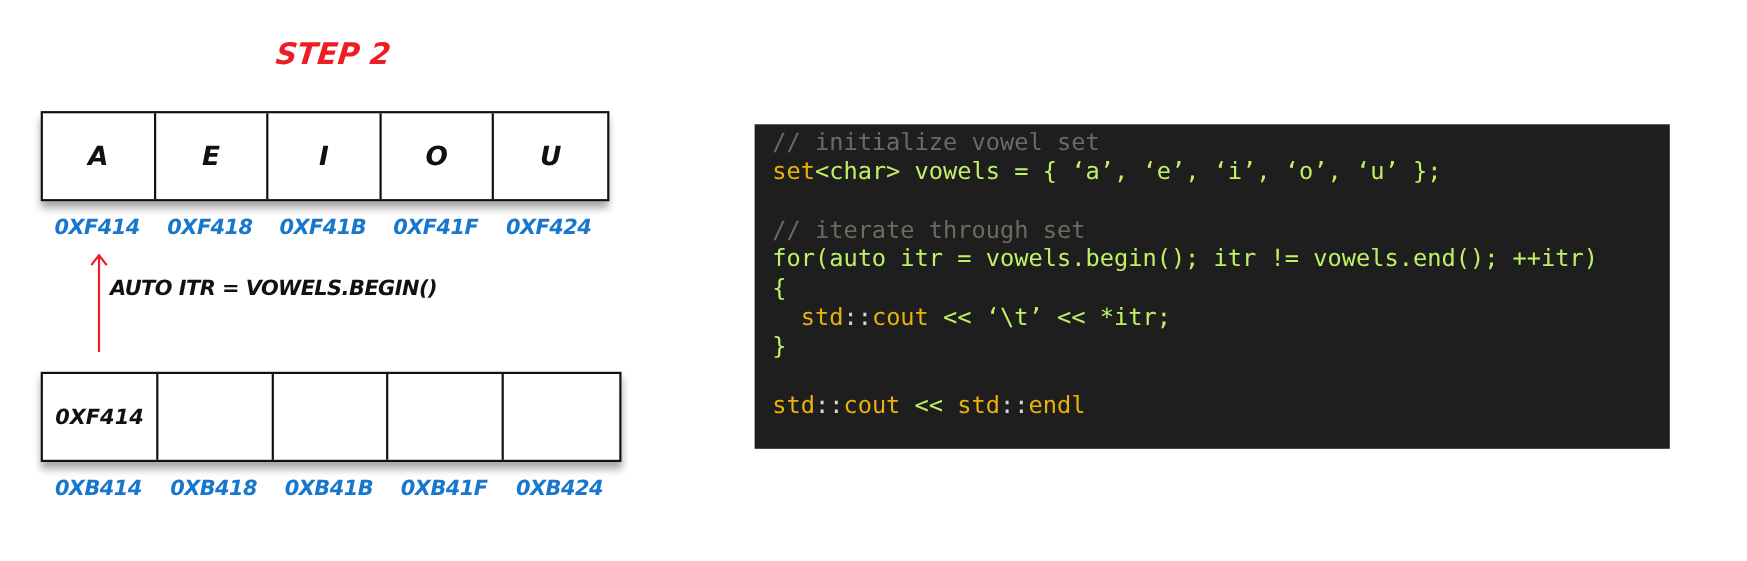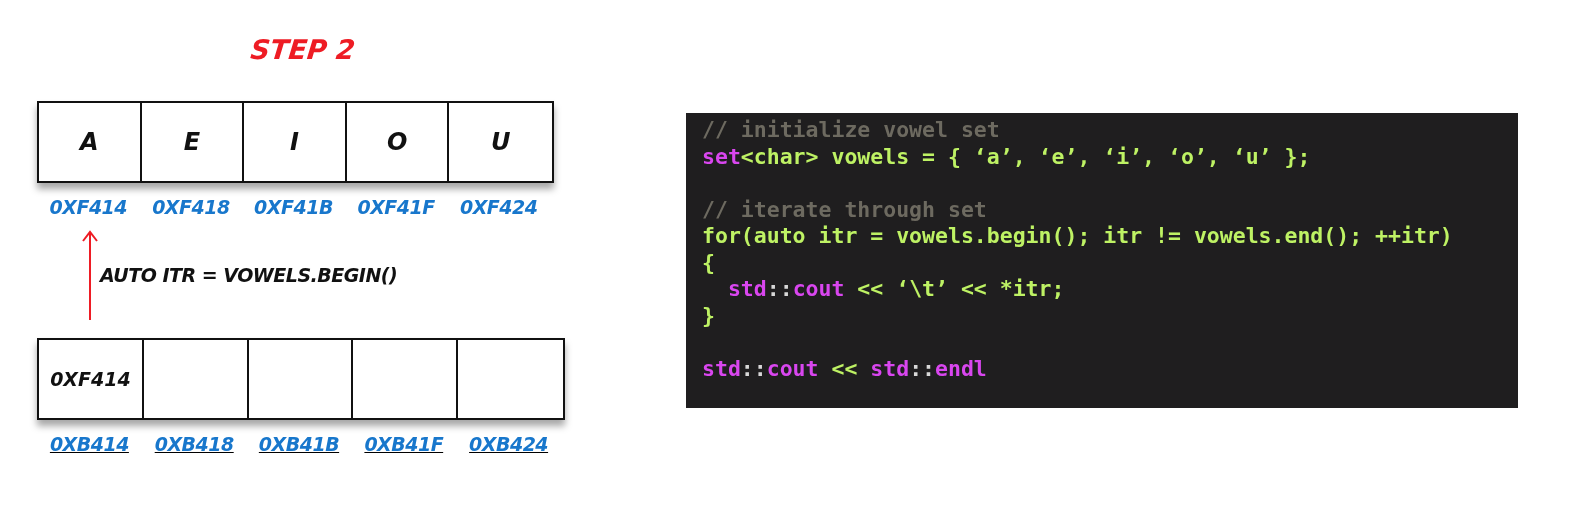--- a/index.html
+++ b/index.html
@@ -17,33 +17,33 @@
   .row .cell:last-child { border-right: none; }
   .row-top { left: 37px; top: 101px; height: 78px; }
   .row-top .cell { width: 102.6px; font-size: 24px; }
   .row-bottom { left: 37px; top: 338px; height: 78px; }
   .row-bottom .cell { width: 104.8px; font-size: 19px; }
   .addr-row { position: absolute; display: flex; }
   .addr { color: #1877cc; font-weight: bold; font-style: italic; font-size: 19px;
           text-align: center; font-family: "DejaVu Sans", sans-serif; letter-spacing: -0.5px; }
   .addr-top { left: 37px; top: 196px; }
   .addr-top .addr { width: 102.6px; }
-  .addr-bottom { left: 37px; top: 433px; text-decoration: underline; }
+  .addr-bottom { left: 37px; top: 433px; }
   .addr-bottom .addr { width: 104.8px; }
   .arrow { position: absolute; left: 82px; top: 228px; width: 18px; height: 94px; }
-  .arrow-label { position: absolute; left: 100px; top: 264px; font-family: "DejaVu Sans", sans-serif;
+  .arrow-label { position: absolute; left: 100px; top: 251px; font-family: "DejaVu Sans", sans-serif;
                  font-weight: bold; font-style: italic; font-size: 19px; color: #111;
                  letter-spacing: -0.5px; }
   .code { position: absolute; left: 686px; top: 113px; width: 832px; height: 295px;
           background: #1f1e1f; box-sizing: border-box; padding: 4px 0 0 16px;
           font-family: "DejaVu Sans Mono", monospace; font-size: 21.5px; line-height: 26.5px;
           color: #f3f3f3; white-space: pre; }
-  .code .line { height: 26.5px; font-weight: bold; }
+  .code .line { height: 26.5px; }
   .tok-comment { color: #6d6a60; }
-  .tok-kw { color: #d946ef; }
+  .tok-kw { color: #eab308; }
   .tok-plain { color: #bef264; }
   .tok-punct { color: #d8d8d8; }
 </style>
 </head>
 <body>
 
 <div class="title">STEP 2</div>
 
 <div class="row row-top">
   <div class="cell">A</div>

